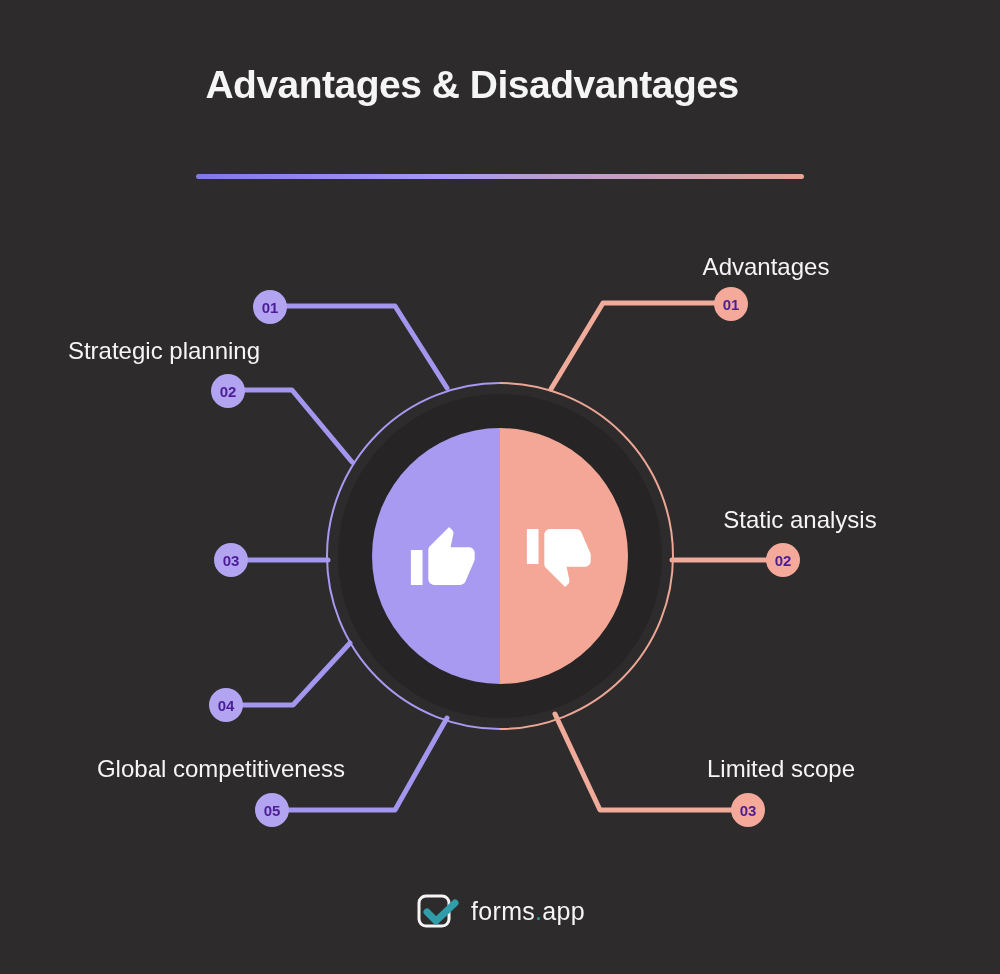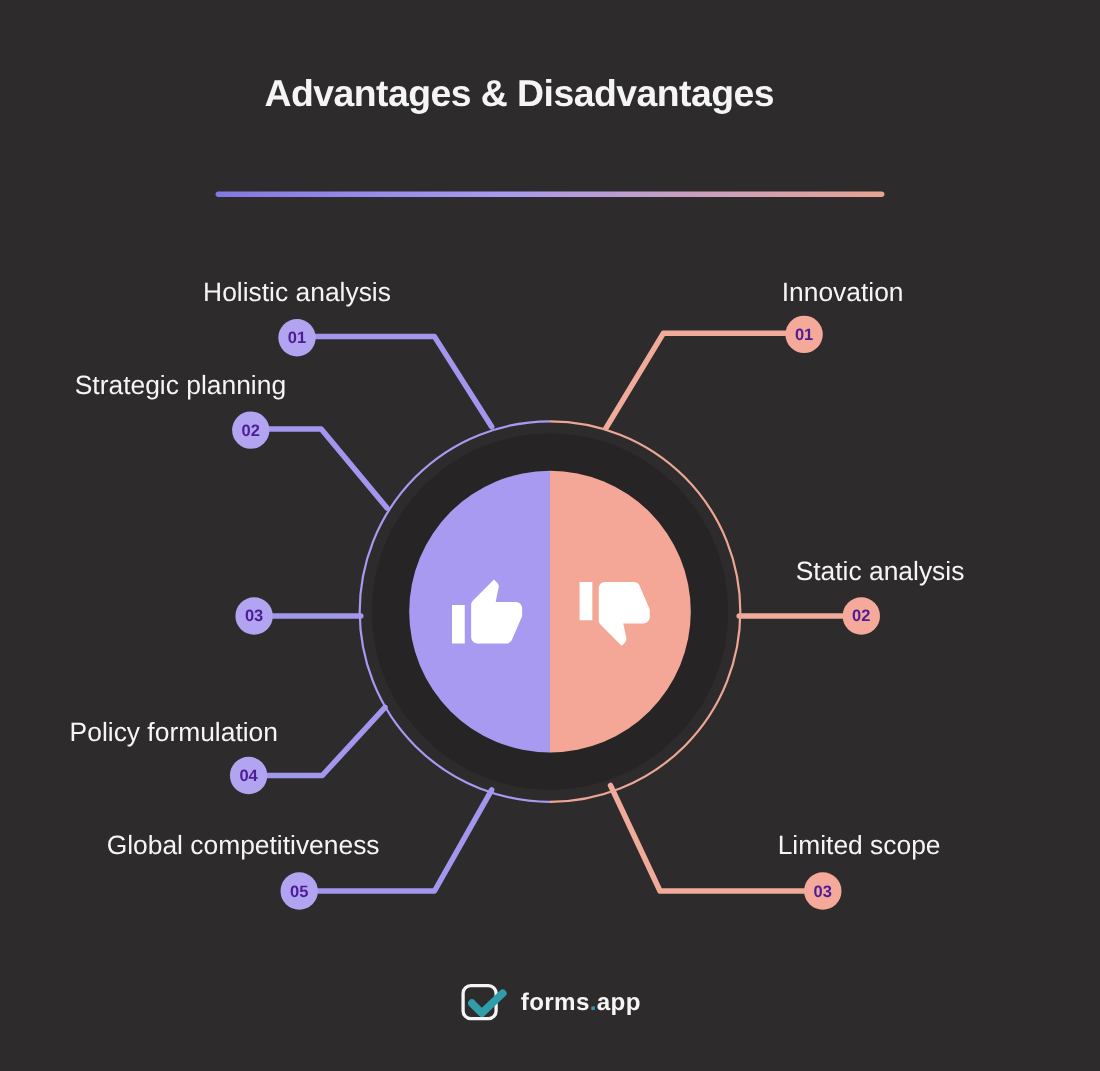--- a/index.html
+++ b/index.html
@@ -7,21 +7,21 @@
     position:relative;
     width:1000px;height:974px;
     background:#2d2b2b;
     overflow:hidden;
     font-family:"Liberation Sans", sans-serif;
   }
   
   .title{
     position:absolute;top:56px;left:0;width:944px;
     text-align:center;color:#f6f5f5;
-    font-weight:700;font-size:34px;line-height:58px;
+    font-weight:700;font-size:39px;line-height:58px;
     letter-spacing:-0.5px;
   }
   .title-underline{
     position:absolute;top:174px;left:196px;width:608px;height:5px;
     border-radius:3px;
     background:linear-gradient(90deg,#8278e2 0%,#a89af0 42%,#e8a392 100%);
   }
   
   .lbl{
     position:absolute;color:#f6f5f5;font-size:24px;line-height:34px;
@@ -38,21 +38,21 @@
   .badge.purple{background:#b2a4f1;}
   .badge.salmon{background:#f4a99a;}
   
   svg.layer{position:absolute;top:0;left:0;}
   
   .footer{
     position:absolute;top:886px;left:0;width:1000px;height:50px;
     display:flex;align-items:center;justify-content:center;gap:10px;
   }
   .logo-icon{position:relative;width:46px;height:46px;flex:0 0 auto;}
-  .brand{font-size:22px;font-weight:700;color:#f6f5f5;letter-spacing:0.3px;}
+  .brand{font-size:25px;font-weight:400;color:#f6f5f5;letter-spacing:0.3px;}
   .brand .dot{color:#2f9daa;}
 </style>
 </head>
 <body>
 
 <div class="canvas">
 
   <div class="title">
     <div>Advantages &amp; Disadvantages</div>
   </div>
@@ -84,35 +84,33 @@
 
     <g transform="translate(408,524) scale(2.9)" fill="#ffffff">
       <path d="M1 21h4V9H1v12zM23 10c0-1.1-.9-2-2-2h-6.31l.95-4.57.03-.32c0-.41-.17-.79-.44-1.06L14.17 1 7.59 7.59C7.22 7.95 7 8.45 7 9v10c0 1.1.9 2 2 2h9c.83 0 1.54-.5 1.84-1.22l3.02-7.05c.09-.23.14-.47.14-.73v-2z"></path>
     </g>
 
     <g transform="translate(524,590) scale(2.9,-2.9)" fill="#ffffff">
       <path d="M1 21h4V9H1v12zM23 10c0-1.1-.9-2-2-2h-6.31l.95-4.57.03-.32c0-.41-.17-.79-.44-1.06L14.17 1 7.59 7.59C7.22 7.95 7 8.45 7 9v10c0 1.1.9 2 2 2h9c.83 0 1.54-.5 1.84-1.22l3.02-7.05c.09-.23.14-.47.14-.73v-2z"></path>
     </g>
   </svg>
 
-  <div class="lbl" style="left:270px;top:250px;">Holistic analysis</div>
   <div class="badge purple" style="left:270px;top:307px;">01</div>
 
   <div class="lbl" style="left:164px;top:334px;">Strategic planning</div>
   <div class="badge purple" style="left:228px;top:391px;">02</div>
 
   <div class="badge purple" style="left:231px;top:560px;">03</div>
 
-  <div class="lbl" style="left:158px;top:650px;">Policy formulation</div>
   <div class="badge purple" style="left:226px;top:705px;">04</div>
 
   <div class="lbl" style="left:187px;top:752px;margin-left:34px;">Global competitiveness</div>
   <div class="badge purple" style="left:272px;top:810px;">05</div>
 
-  <div class="lbl" style="left:766px;top:250px;">Innovation</div>
+  <div class="lbl" style="left:766px;top:250px;">Advantages</div>
   <div class="badge salmon" style="left:731px;top:304px;">01</div>
 
   <div class="lbl" style="left:783px;top:503px;margin-left:17px;">Static analysis</div>
   <div class="badge salmon" style="left:783px;top:560px;">02</div>
 
   <div class="lbl" style="left:781px;top:752px;text-align:right;">Limited scope</div>
   <div class="badge salmon" style="left:748px;top:810px;">03</div>
 
   <div class="footer">
     <div class="logo-icon">

